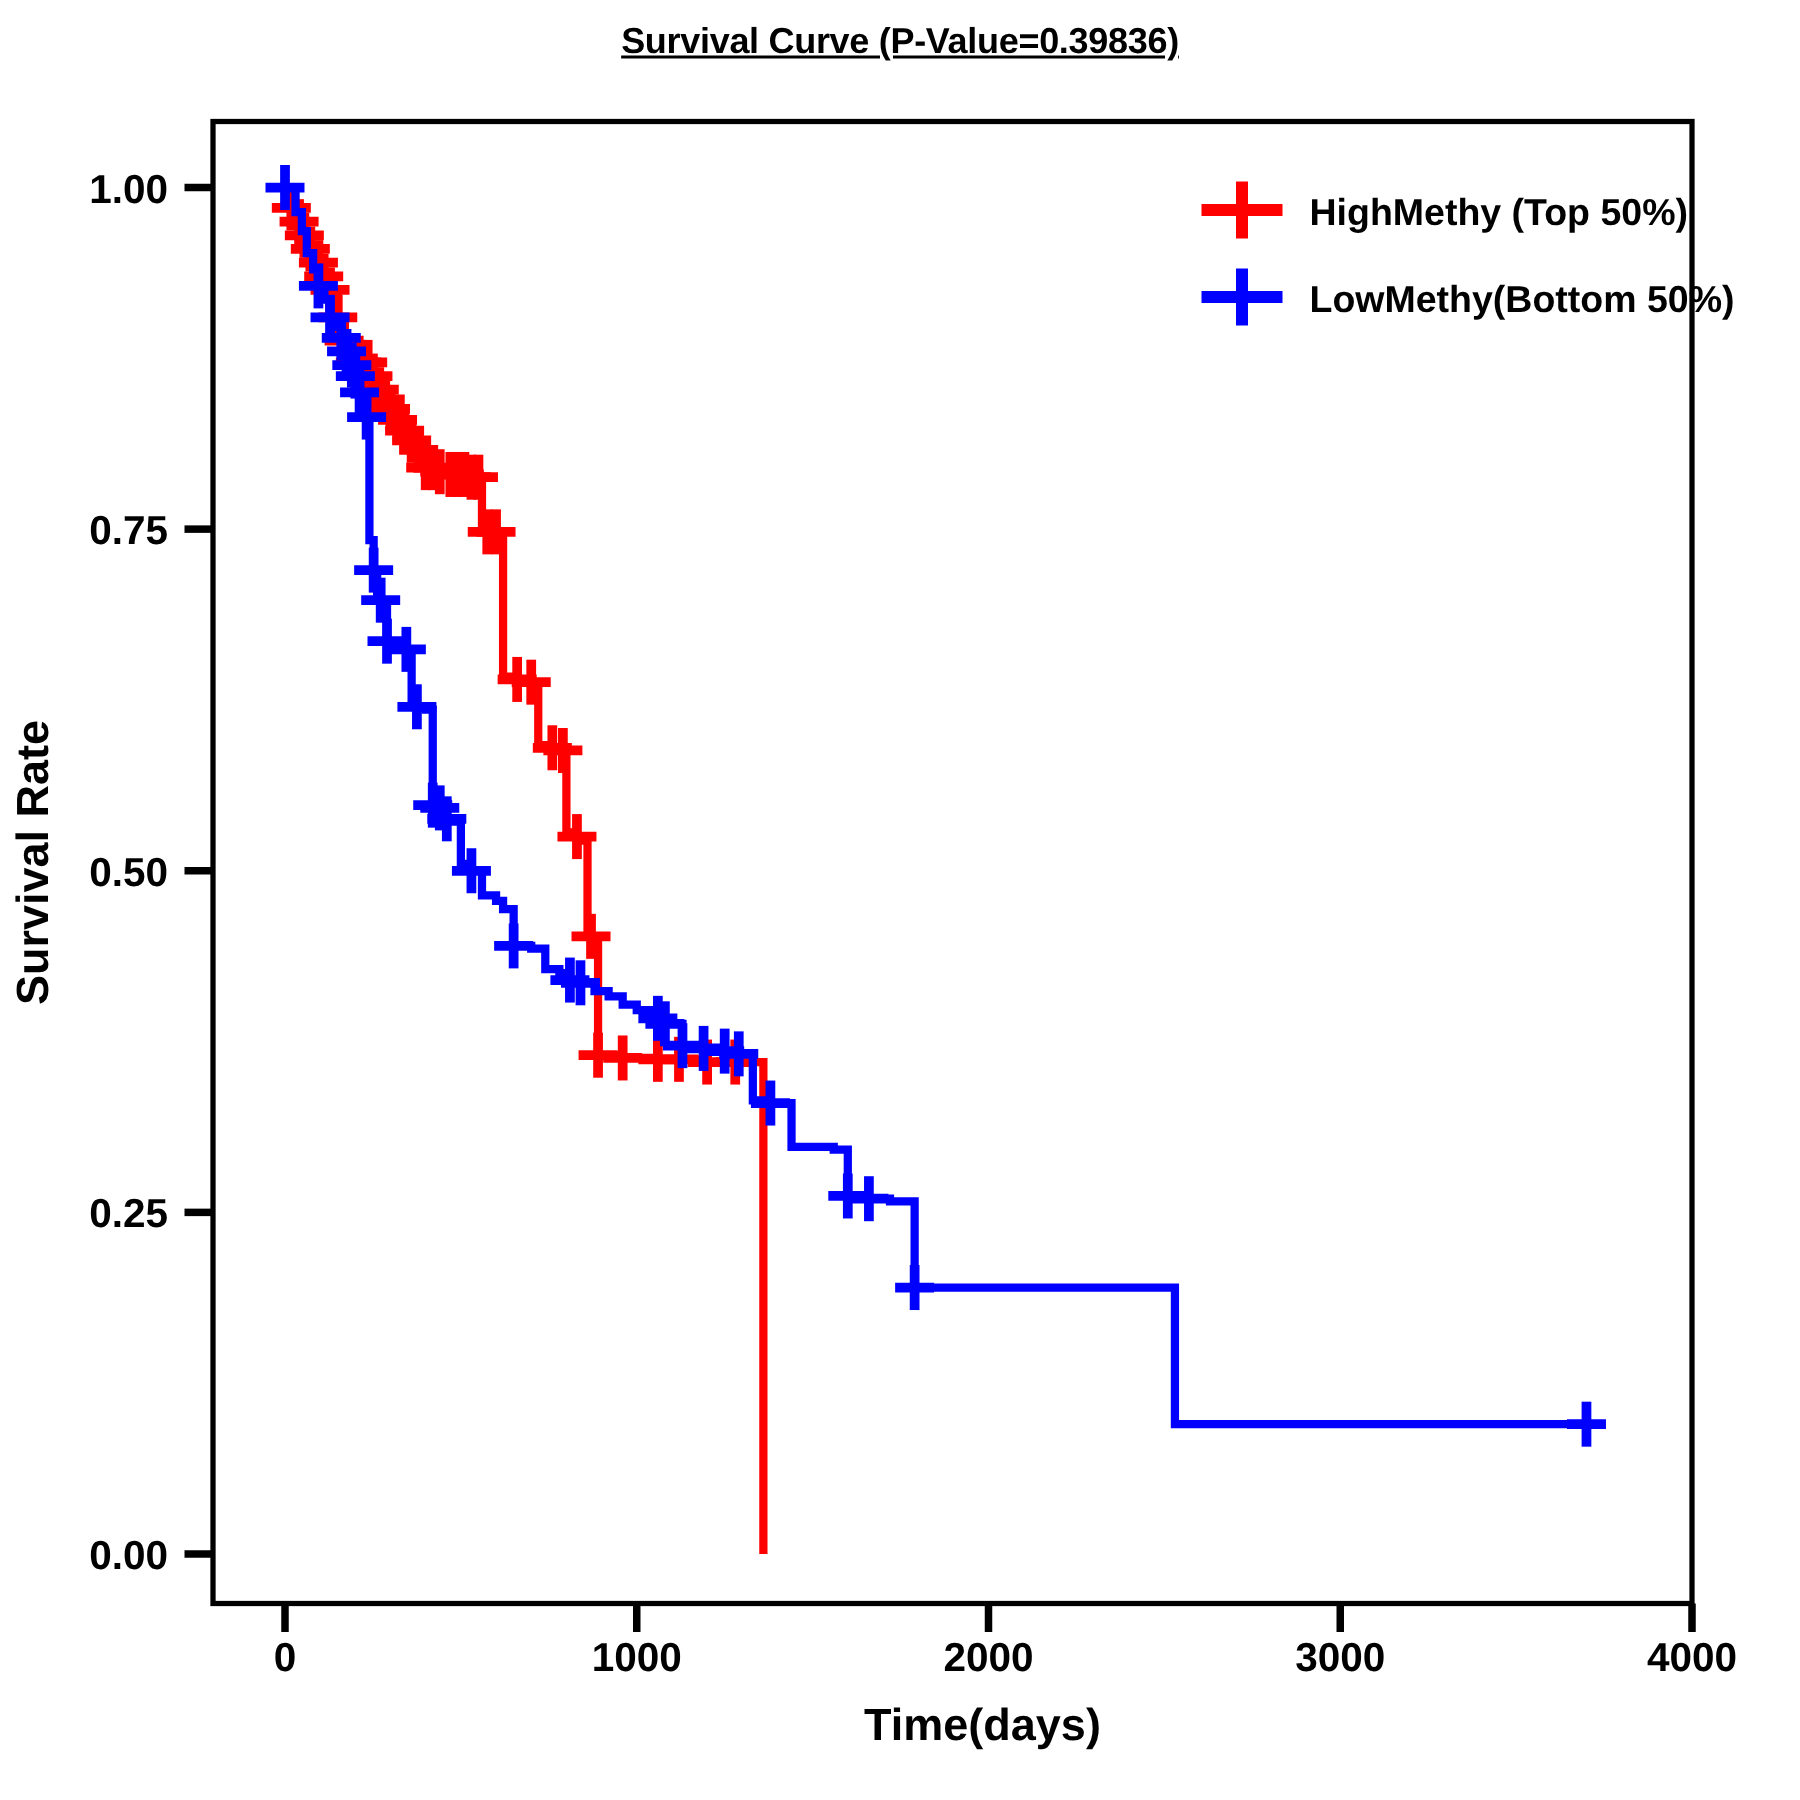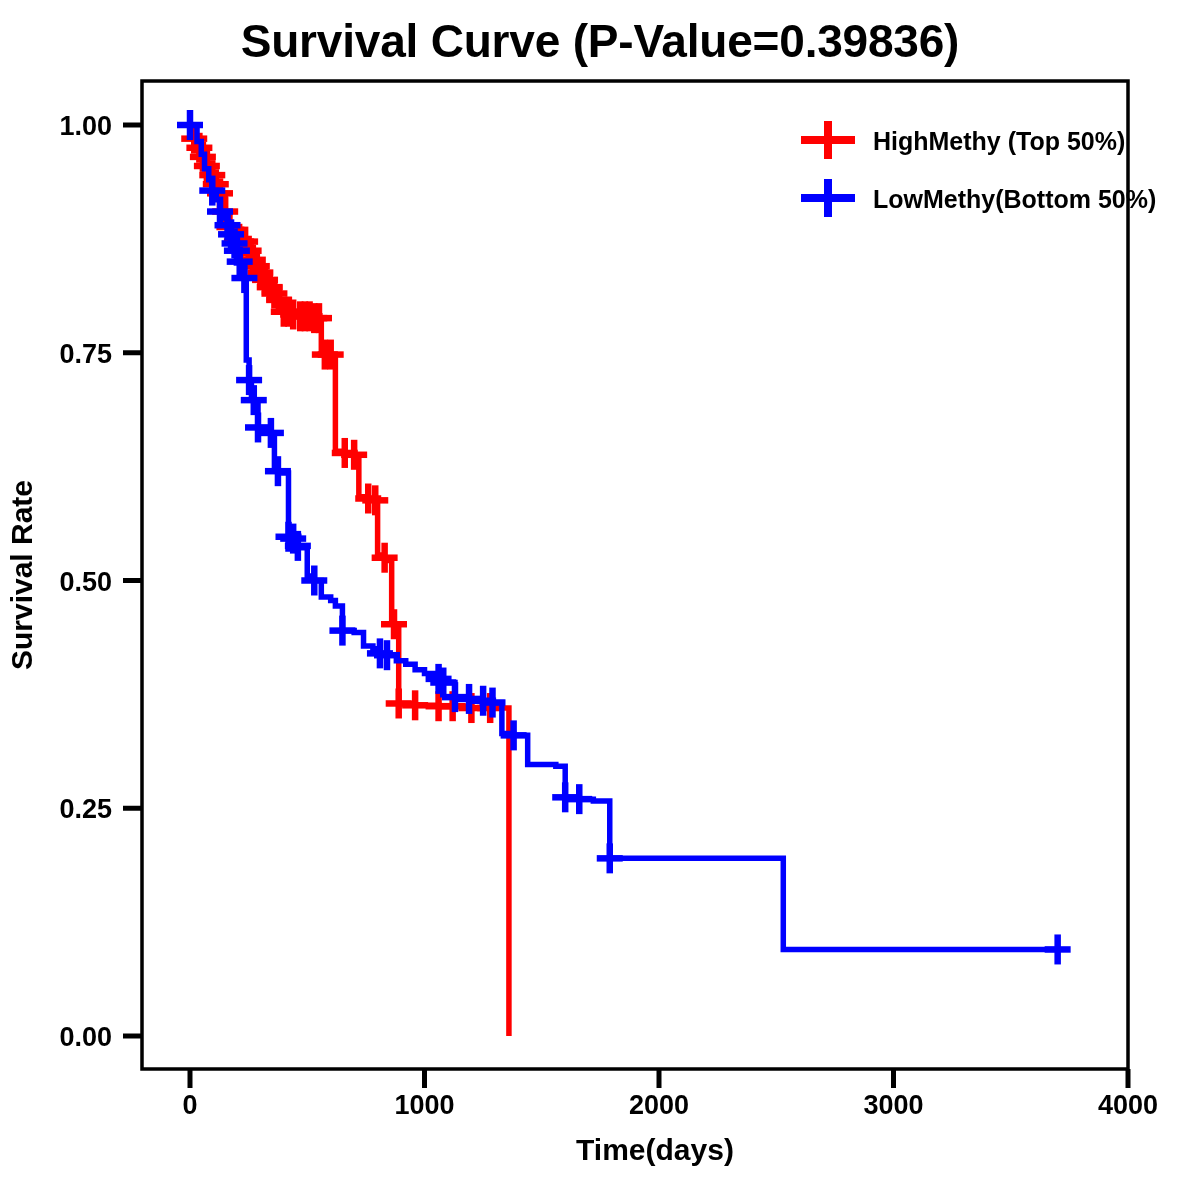--- a/index.html
+++ b/index.html
@@ -1,21 +1,21 @@
 <!DOCTYPE html>
 <html><head>
 <meta charset="utf-8">
 <style>
   html,body{margin:0;padding:0;background:#ffffff;}
   body{width:1200px;height:1200px;overflow:hidden;
        font-family:"Liberation Sans",sans-serif;color:#000;}
   #stage{position:relative;width:1200px;height:1200px;}
   #plot-title{
     position:absolute;left:0;top:14px;width:1200px;text-align:center;
-    font-size:46px;font-weight:bold;letter-spacing:-0.2px;
+    font-size:24px;font-weight:bold;letter-spacing:-0.2px;text-decoration:underline;
   }
   #svg-chart{position:absolute;left:0;top:0;width:1200px;height:1200px;}
   .tick-label{font-size:27px;font-weight:bold;font-family:"Liberation Sans",sans-serif;}
   .axis-title{font-size:30px;font-weight:bold;font-family:"Liberation Sans",sans-serif;}
   .legend-label{font-size:25px;font-weight:bold;font-family:"Liberation Sans",sans-serif;}
 </style>
 </head>
 <body>
 
 <div id="stage">

